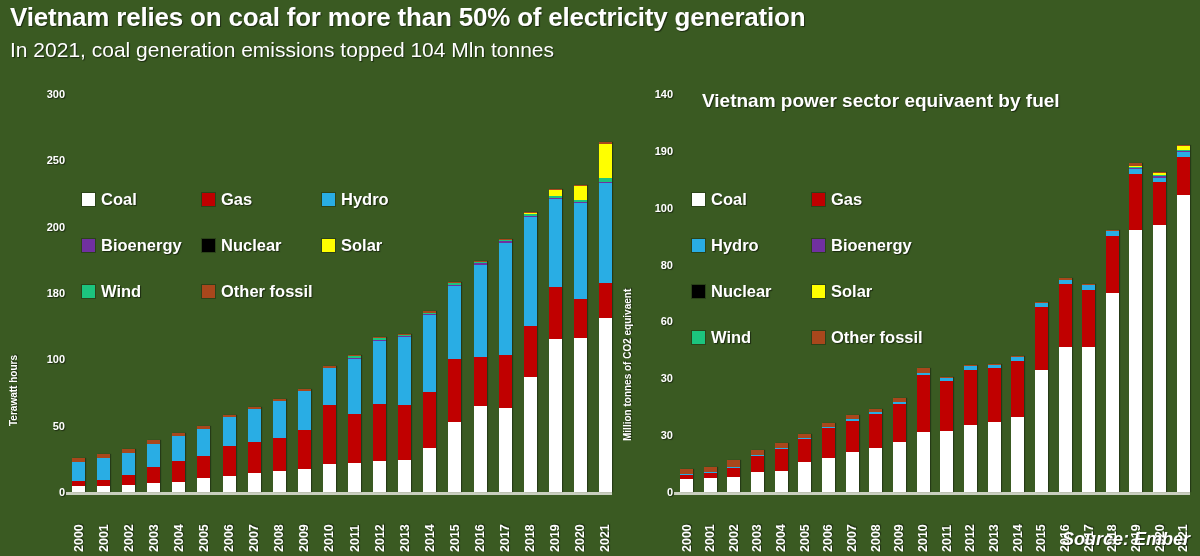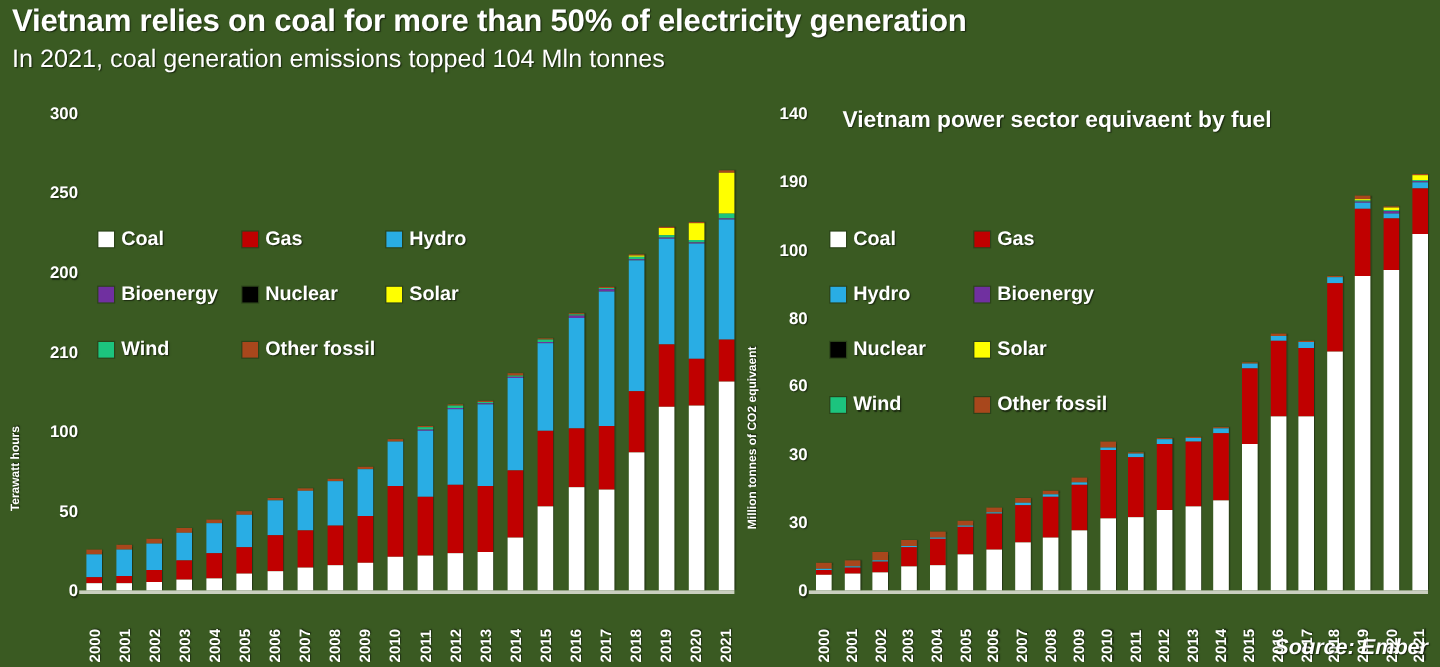--- a/index.html
+++ b/index.html
@@ -44,21 +44,21 @@
   #panel-left .axis-title{left:8px;top:180px;height:160px;}
   #panel-right .axis-title{left:2px;top:125px;height:230px;}
 
   
   .plot{position:absolute;}
   #plot-left{left:72px;top:8px;width:540px;height:398px;}
   #plot-right{left:60px;top:8px;width:510px;height:398px;}
 
   .ytick{
     position:absolute;right:100%;transform:translateY(-50%);
-    padding-right:7px;font-size:14px;font-weight:bold;
+    padding-right:7px;font-size:11px;font-weight:bold;
     text-shadow:1px 1px 1px rgba(0,0,0,.5);
     white-space:nowrap;
   }
   .baseline{
     position:absolute;left:-6px;right:0;bottom:-3px;height:3px;
     background:#C9CFBF;
   }
   .bars{position:absolute;left:0;right:0;bottom:0;top:0;
         display:flex;align-items:flex-end;justify-content:space-between;}
   .bar-wrap{position:relative;height:100%;display:flex;flex-direction:column;
@@ -99,21 +99,21 @@
   <div class="subtitle">In 2021, coal generation emissions topped 104 Mln tonnes</div>
 </div>
 
 <div class="panel" id="panel-left">
   <div class="axis-title">Terawatt hours</div>
   <div class="plot" id="plot-left">
     <div class="baseline"></div>
   <div class="ytick" style="top: 398px;">0</div>
       <div class="ytick" style="top: 331.667px;">50</div>
       <div class="ytick" style="top: 265.333px;">100</div>
-      <div class="ytick" style="top: 199px;">210</div>
+      <div class="ytick" style="top: 199px;">180</div>
       <div class="ytick" style="top: 132.667px;">200</div>
       <div class="ytick" style="top: 66.3333px;">250</div>
       <div class="ytick" style="top: 0px;">300</div>
       <div class="bars">
         <div class="bar-wrap">
           <div class="bar" style="width: 13px;">
             <div class="seg" style="height: 5.97px; background: rgb(255, 255, 255);"></div>
             <div class="seg" style="height: 5.30667px; background: rgb(192, 0, 0);"></div>
             <div class="seg" style="height: 18.5733px; background: rgb(41, 173, 228);"></div>
             <div class="seg" style="height: 3.98px; background: rgb(168, 71, 28);"></div>

